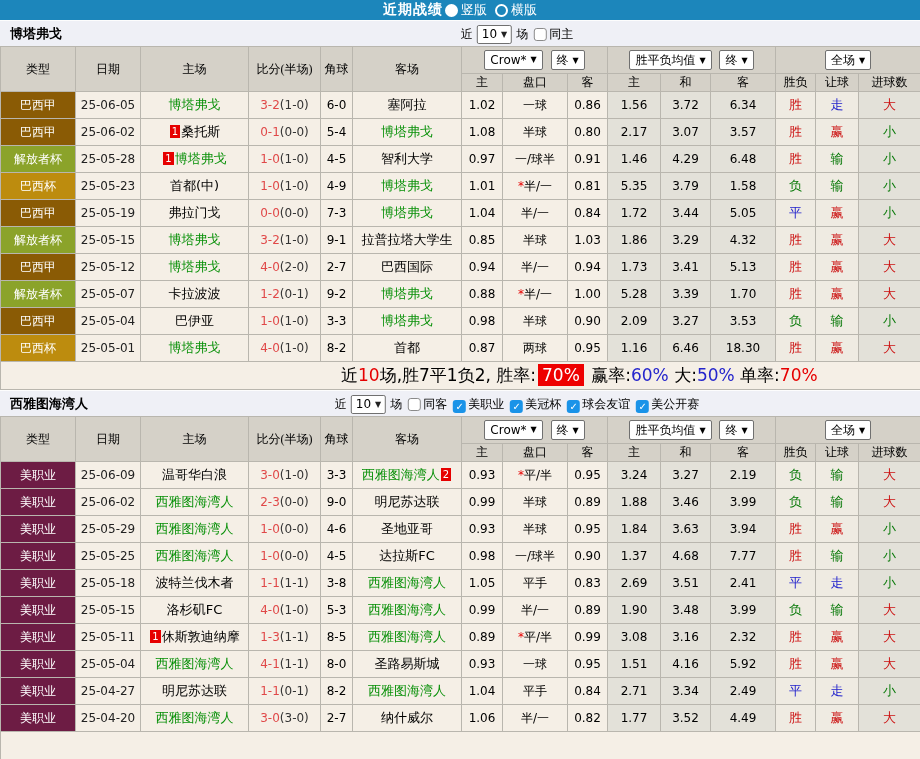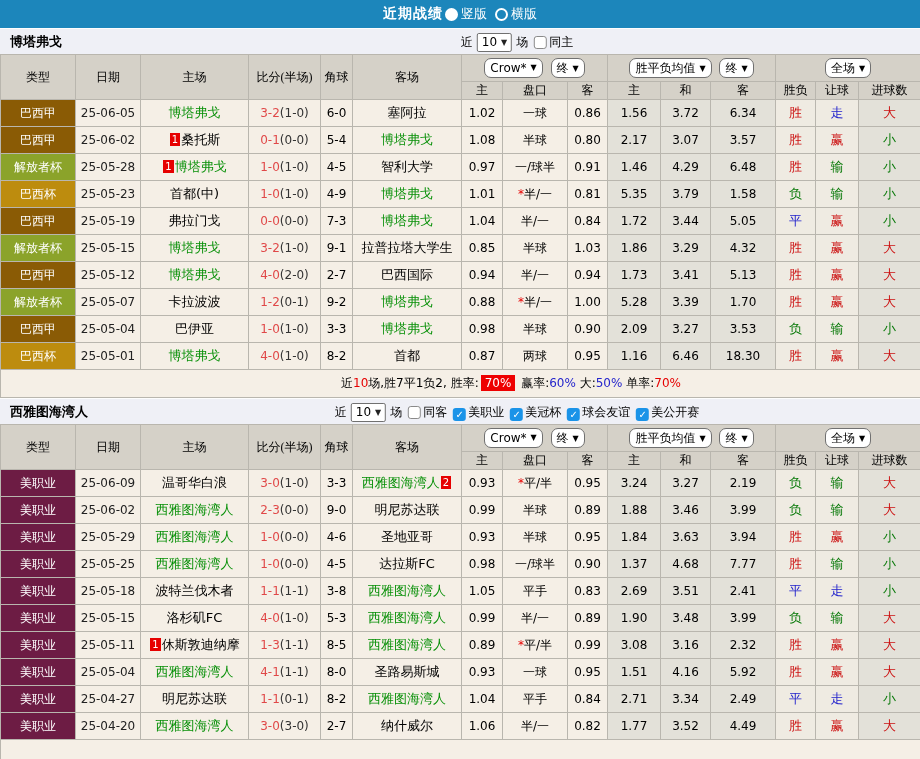--- a/index.html
+++ b/index.html
@@ -1,21 +1,21 @@
 <!DOCTYPE html>
 <html><head>
 <meta charset="utf-8">
 <style>
   * { box-sizing: border-box; }
   html,body { margin:0; padding:0; background:#fff; }
   body { font-family:"DejaVu Sans","Liberation Sans",sans-serif; }
   .page { width:920px; height:759px; overflow:hidden; background:#fff; position:relative; }
 
   
-  .topbar { height:28px; background:#1c86bb; display:flex; align-items:center; justify-content:center; color:#fff; }
+  .topbar { height:20px; background:#1c86bb; display:flex; align-items:center; justify-content:center; color:#fff; }
   .topbar-title { font-weight:bold; font-size:14px; letter-spacing:1px; }
   .radio { width:13px; height:13px; border:2px solid #fff; border-radius:50%; display:inline-block; margin:0 3px 0 8px; vertical-align:-2px; }
   .radio.sel { background:#fff; margin-left:2px; }
   .radio-label { font-size:13px; }
 
   
   .teambar { height:26px; background:#eff0f6; position:relative; border-top:1px solid #fdfdfd; }
   .team-name { position:absolute; left:10px; top:4px; font-weight:bold; font-size:13px; color:#000; }
   .filters { position:absolute; left:517px; top:0; transform:translateX(-50%); height:26px; display:flex; align-items:center; white-space:nowrap; font-size:12px; color:#000; }
   .mini-select { border:1px solid #707070; background:#fff; border-radius:2px; height:19px; display:inline-flex; align-items:center; padding:0 4px; margin:0 4px; font-size:12px; }
@@ -24,39 +24,39 @@
   .cb.on { background:#1a93e8; color:#fff; font-size:10px; line-height:13px; font-weight:bold; }
   .cb.off { background:#fff; border:1px solid #8a8a8a; }
 
   
   table.results { border-collapse:collapse; table-layout:fixed; width:920px; font-size:12px; color:#000; }
   table.results td, table.results th { border:1px solid #b9b6ae; text-align:center; padding:0; overflow:hidden; white-space:nowrap; font-weight:normal; }
   thead th { background:#d5d1c8; }
   .hrow1 th { height:27px; }
   .hrow2 th { height:15px; font-size:12px; }
   thead th.lbl { font-size:12px;font-family:Liberation Serif, serif; }
-  .hd-select { border:1px solid #707070; background:#fff; border-radius:7px; height:20px; display:inline-flex; align-items:center; padding:0 5px; margin:0 2px; font-size:12px; }
+  .hd-select { border:1px solid #707070; background:#fff; border-radius:2px; height:20px; display:inline-flex; align-items:center; padding:0 5px; margin:0 2px; font-size:12px; }
   .hd-select .caret { font-size:8px; margin-left:4px; }
 
   tbody td { height:27px; }
   td.cream { background:#f5efe6; }
   td.gray  { background:#e3e1d9; }
   td.res   { background:#efebe2; }
   td.league { color:#fff; font-size:12px; }
   td.date { color:#222;margin-top:18px; }
   .tname { font-size:13px; }
   .tname.green { color:#089008; }
   .score-main { color:#e04848; }
   .half { color:#333; }
   .red-card { background:#e60000; color:#fff; font-size:10px; line-height:13px; height:13px; display:inline-block; padding:0 2px; margin:0 1px; vertical-align:1px; }
   .star { color:#e60000; }
   .c-red { color:#cc1111; } .c-blue { color:#2222cc; } .c-green { color:#0a7a0a; }
   .rchar { font-size:13px; }
 
-  tr.summary td { background:#f5efe6; height:28px; text-align:left; padding-left:340px; font-size:12px; }
+  tr.summary td { background:#f5efe6; height:28px; text-align:left; padding-left:340px; font-size:17px; }
   .sum-red { color:#e60000; }
   .sum-blue { color:#2525cc; }
   .sum-badge { background:#ee0000; color:#fff; padding:1px 4px; margin:0 2px; }
 </style>
 </head>
 <body>
 
 <div class="page">
 
   <div class="topbar">

